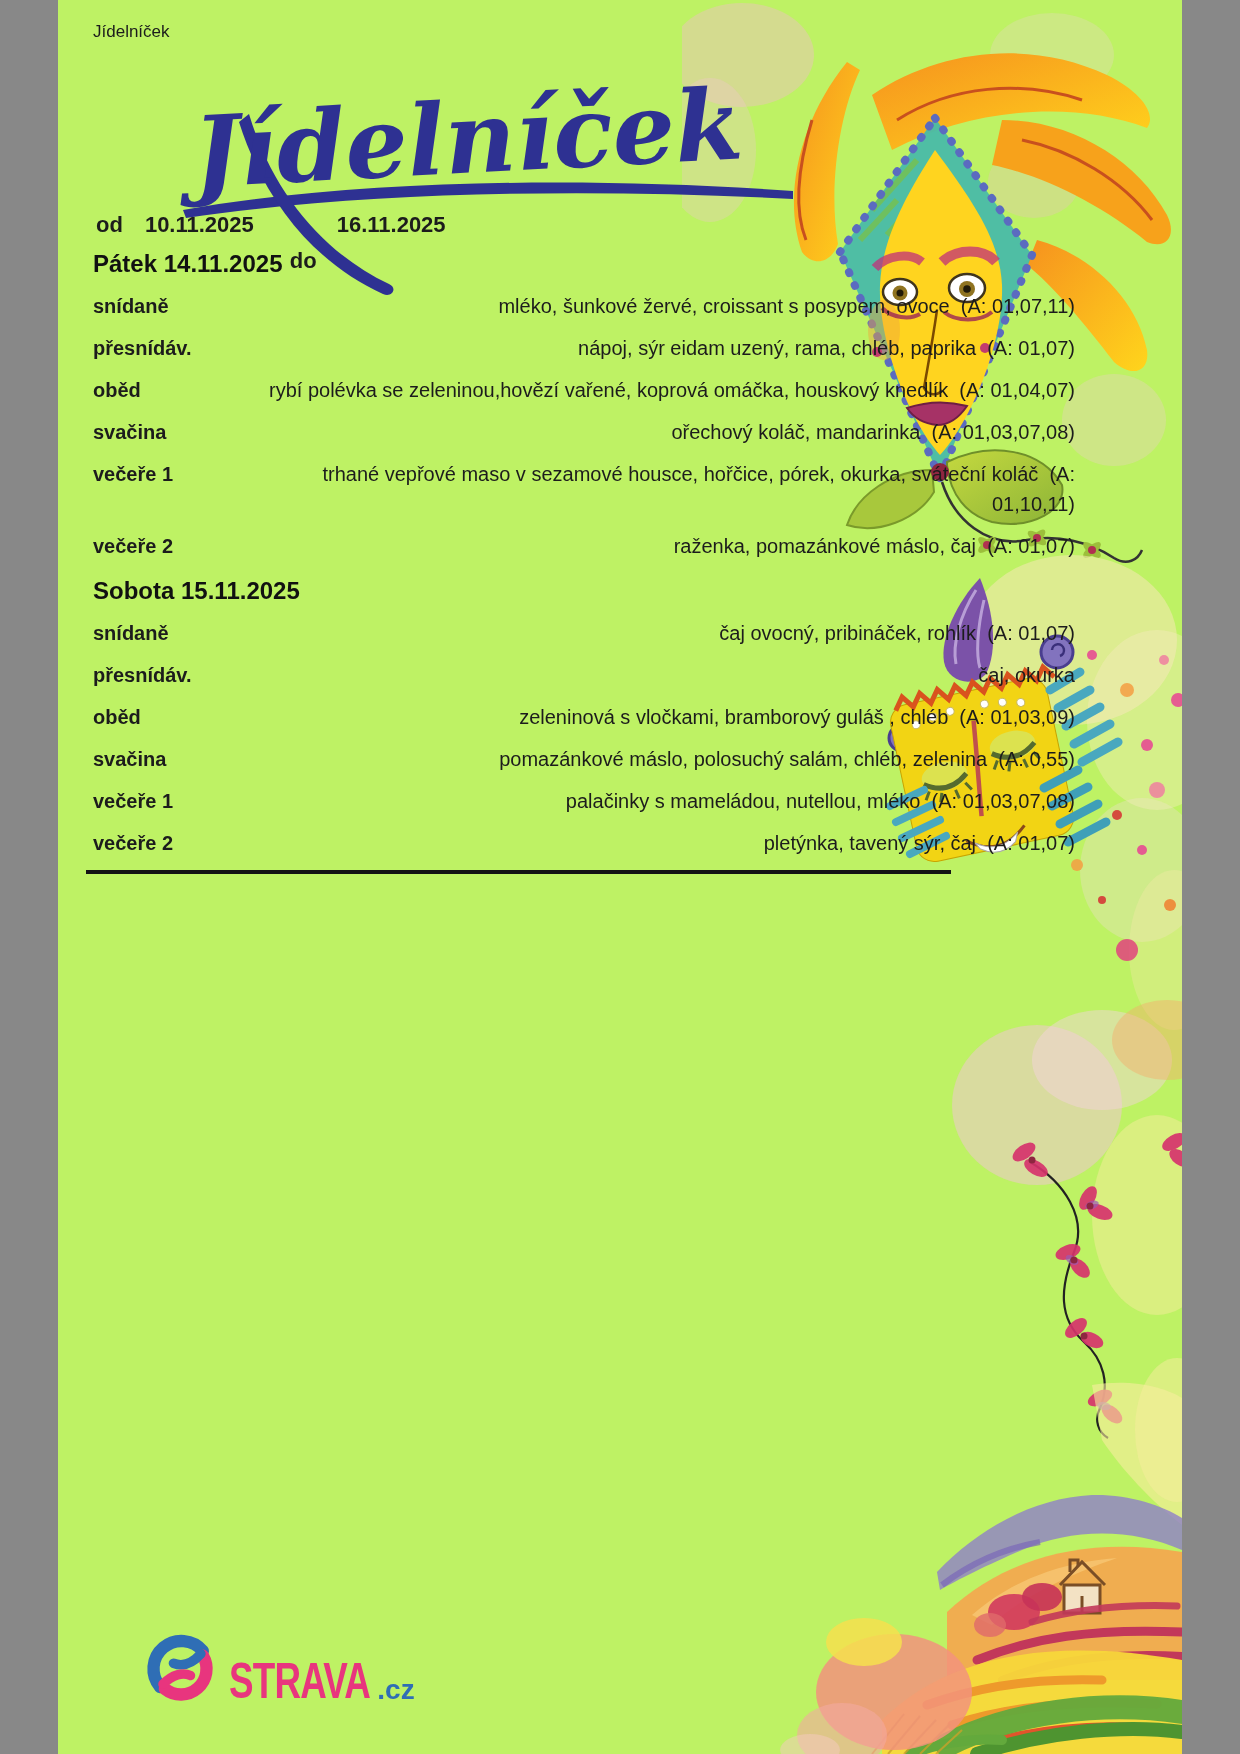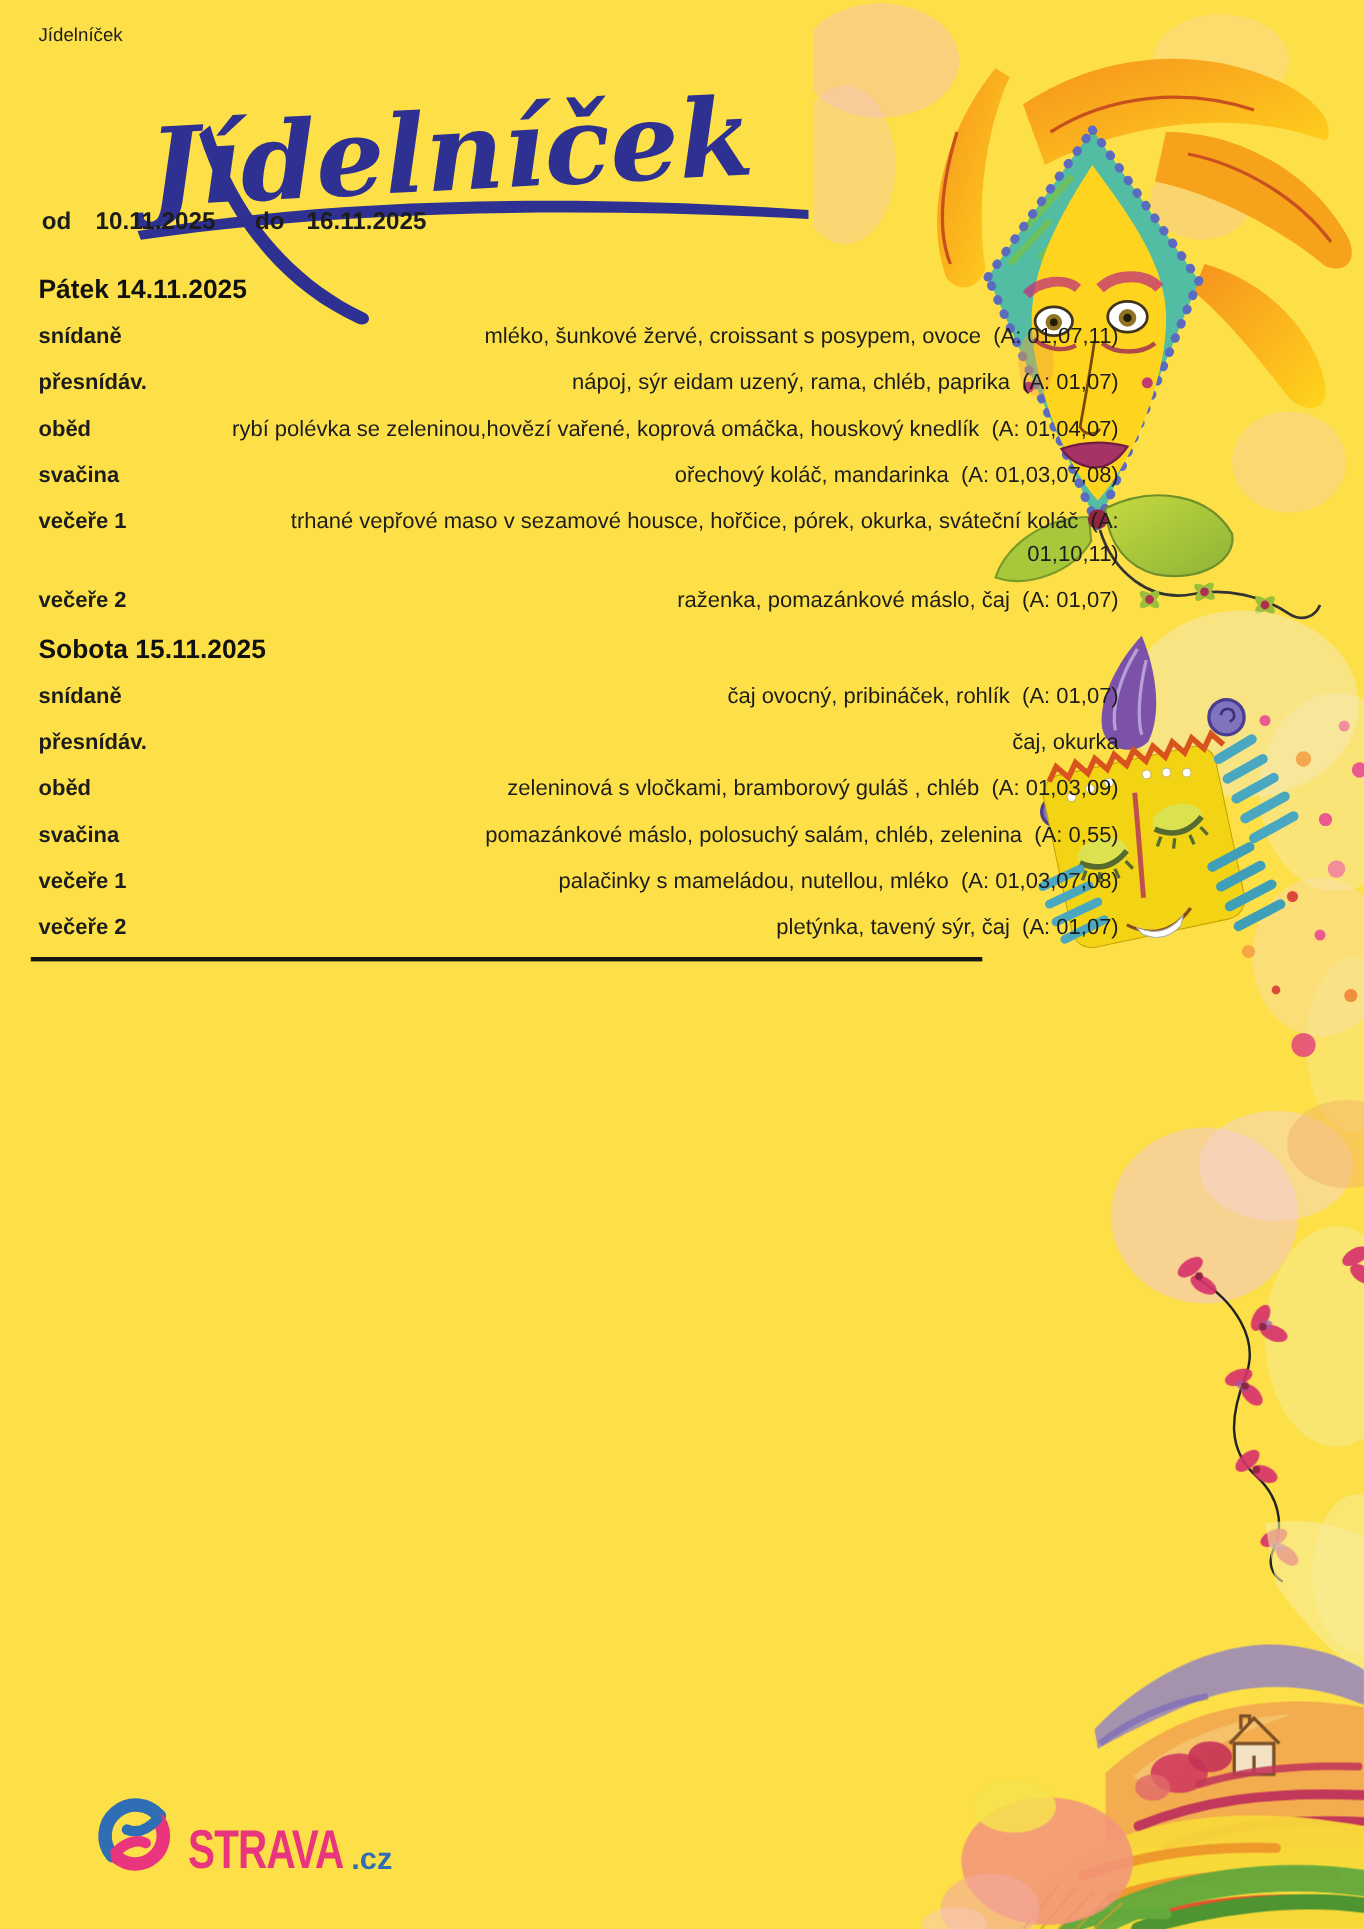--- a/index.html
+++ b/index.html
@@ -1,28 +1,28 @@
 <!DOCTYPE html>
 <html><head>
 <meta charset="utf-8">
 <style>
   html,body{margin:0;padding:0;background:#888;}
   #page{
-    position:relative;width:1240px;height:1754px;background:#fde047;
+    position:relative;width:1124px;height:1754px;background:#bef264;
     font-family:"Liberation Sans",sans-serif;color:#1c1c1c;overflow:hidden;margin:0 auto;
   }
   
   .artwork{position:absolute;top:0;right:0;width:500px;height:1754px;z-index:1;pointer-events:none;}
   
   .corner-title{position:absolute;left:35px;top:22px;font-size:17px;z-index:3;}
   .logo-wrap{position:absolute;left:95px;top:52px;z-index:2;}
-  .date-line{position:absolute;left:38px;top:188px;z-index:3;font-size:22px;font-weight:bold;display:flex;align-items:flex-start;}
+  .date-line{position:absolute;left:38px;top:212px;z-index:3;font-size:22px;font-weight:bold;display:flex;align-items:flex-start;}
   .date-line .od{margin-right:22px;}
   .date-line .from{margin-right:36px;}
-  .date-line .do{margin-right:20px;}
+  .date-line .do{margin-right:20px;margin-top:36px;}
   .content{position:absolute;left:35px;top:250px;width:1010px;z-index:3;}
   .day-heading{font-size:24px;font-weight:bold;margin:0 0 13px 0;color:#111;}
   .day-section + .day-section .day-heading{margin-top:16px;}
   .menu-row{display:flex;align-items:flex-start;margin-bottom:12px;}
   .meal-label{flex:0 0 170px;font-weight:bold;font-size:20px;line-height:30px;}
   .meal-items{width:812px;font-size:20px;line-height:30px;white-space:pre-wrap;text-align:right;}
   .divider-rule{height:4px;background:#141414;width:865px;margin:10px 0 9px -7px;}
   .allergen-note{font-size:17.5px;}
   .allergen-note .b{font-weight:bold;}
   

